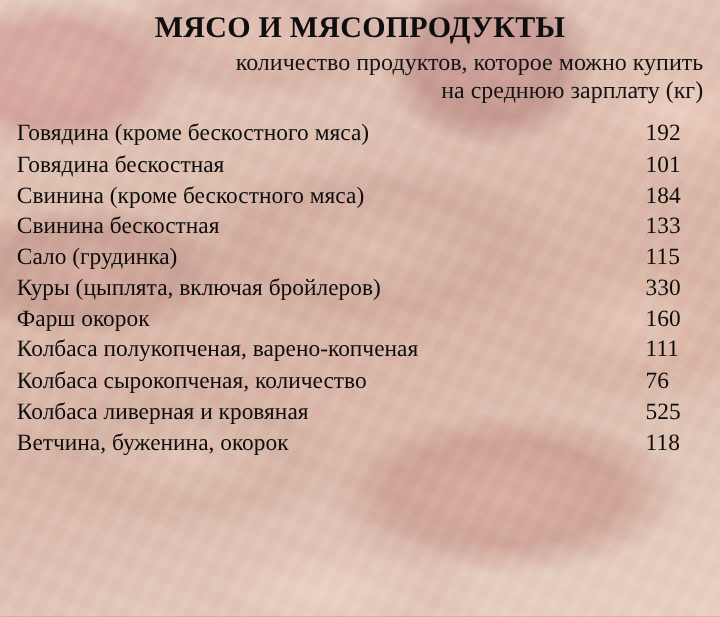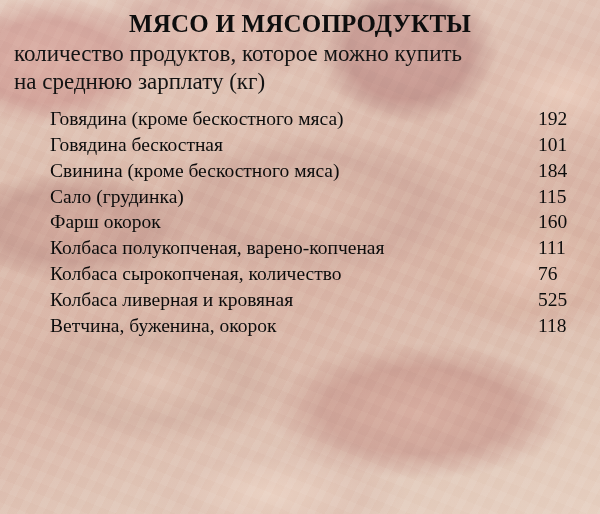--- a/index.html
+++ b/index.html
@@ -62,42 +62,41 @@
   .title {
     text-align: center;
     font-size: 25px;
     font-weight: bold;
     letter-spacing: 0.2px;
     line-height: 1.12;
     margin: 4px 0 2px 0;
     color: #0e0e0e;
   }
   .subtitle {
-    text-align: left;
-    font-size: 23px;
+    text-align: right;
+    font-size: 20px;
     line-height: 1.22;
     margin: 0 0 10px 0;
     color: #131313;
   }
   .rows {
     margin-top: 6px;
   }
   .row {
     display: flex;
     align-items: baseline;
     justify-content: space-between;
     font-size: 19.5px;
     line-height: 1.0;
     padding: 3.2px 0 3.1px 0;
     color: #0c0c0c;
   }
   .row .label {
     white-space: nowrap;
     text-align: right;
-    margin-left: 36px;
   }
   .row .value {
     white-space: nowrap;
     text-align: left;
     min-width: 46px;
     padding-right: 2px;
   }
 </style>
 </head>
 <body>
@@ -121,22 +120,30 @@
       </div>
       <div class="row">
         <span class="label">Говядина бескостная</span>
         <span class="value">101</span>
       </div>
       <div class="row">
         <span class="label">Свинина (кроме бескостного мяса)</span>
         <span class="value">184</span>
       </div>
       <div class="row">
+        <span class="label">Свинина бескостная</span>
+        <span class="value">133</span>
+      </div>
+      <div class="row">
         <span class="label">Сало (грудинка)</span>
         <span class="value">115</span>
+      </div>
+      <div class="row">
+        <span class="label">Куры (цыплята, включая бройлеров)</span>
+        <span class="value">330</span>
       </div>
       <div class="row">
         <span class="label">Фарш окорок</span>
         <span class="value">160</span>
       </div>
       <div class="row">
         <span class="label">Колбаса полукопченая, варено-копченая</span>
         <span class="value">111</span>
       </div>
       <div class="row">

